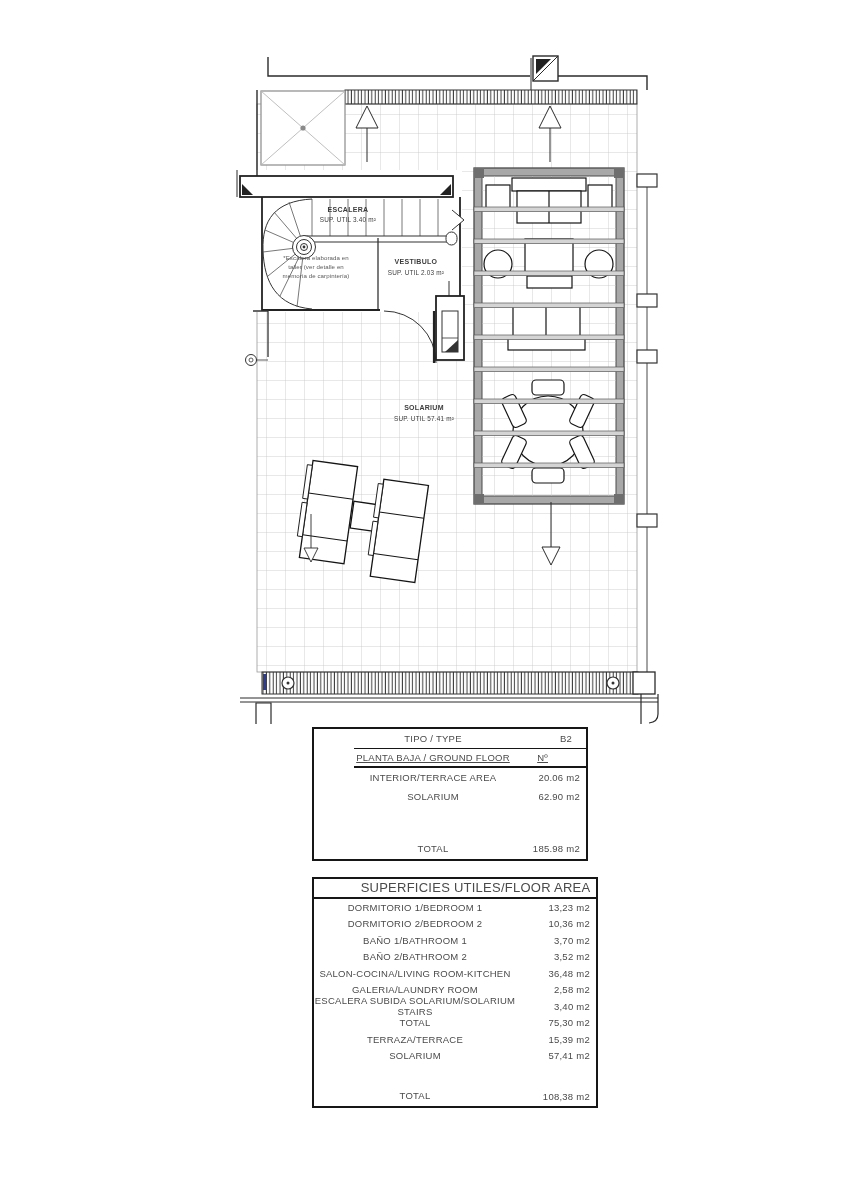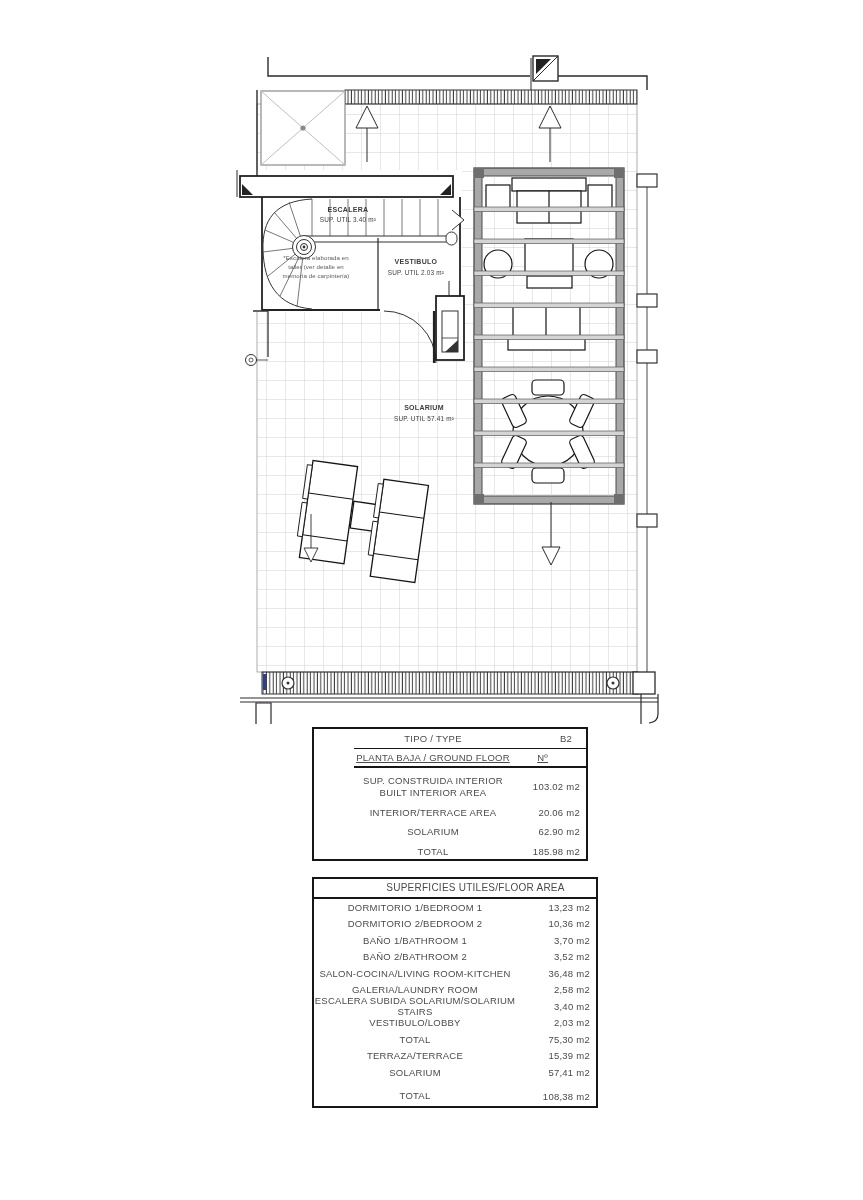--- a/index.html
+++ b/index.html
@@ -19,21 +19,21 @@
   .val{width:74px;text-align:right;padding-right:6px;box-sizing:border-box;white-space:nowrap;}
   .pre{white-space:pre-line;}
   #t1 .h1{height:19px;border-bottom:1px solid #161616;}
   #t1 .h1 .val{padding-right:14px;}
   #t1 .h2{height:17px;border-bottom:2.5px solid #161616;text-decoration:underline;}
   #t1 .h2 .val{padding-right:38px;}
   #t1 .r3{height:33px;margin-top:2px;}
   #t1 .r{height:19px;}
   #t1 .totalrow{height:21px;}
   #t2 .thead{height:18px;border-bottom:2.5px solid #161616;}
-  #t2 .thead .lbl{font-size:10px;padding-left:41px;}
+  #t2 .thead .lbl{font-size:13px;padding-left:41px;}
   #t2 .r{height:16.5px;}
   #t2 .r:first-of-type{margin-top:2px;}
   #t2 .totalrow{height:20px;}
   #t2 .val{width:80px;}
   .spacer{flex:1 1 auto;}
 </style>
 </head>
 <body>
 
 <div id="page">
@@ -261,25 +261,20 @@
 
   <div id="t1" class="area-table">
     <div class="trow h1">
       <div class="lbl">TIPO / TYPE</div>
       <div class="val">B2</div>
     </div>
     <div class="trow h2">
       <div class="lbl">PLANTA BAJA / GROUND FLOOR</div>
       <div class="val">Nº</div>
     </div>
-    <div class="trow r3">
-      <div class="lbl pre">SUP. CONSTRUIDA INTERIOR
-BUILT INTERIOR AREA</div>
-      <div class="val">103.02 m2</div>
-    </div>
     <div class="trow r">
       <div class="lbl">INTERIOR/TERRACE AREA</div>
       <div class="val">20.06 m2</div>
     </div>
     <div class="trow r">
       <div class="lbl">SOLARIUM</div>
       <div class="val">62.90 m2</div>
     </div>
     <div class="spacer"></div>
     <div class="trow totalrow">
@@ -314,24 +309,20 @@
     </div>
     <div class="trow r">
       <div class="lbl">GALERIA/LAUNDRY ROOM</div>
       <div class="val">2,58 m2</div>
     </div>
     <div class="trow r">
       <div class="lbl">ESCALERA SUBIDA SOLARIUM/SOLARIUM STAIRS</div>
       <div class="val">3,40 m2</div>
     </div>
     <div class="trow r">
-      <div class="lbl">VESTIBULO/LOBBY</div>
-      <div class="val">2,03 m2</div>
-    </div>
-    <div class="trow r">
       <div class="lbl">TOTAL</div>
       <div class="val">75,30 m2</div>
     </div>
     <div class="trow r">
       <div class="lbl">TERRAZA/TERRACE</div>
       <div class="val">15,39 m2</div>
     </div>
     <div class="trow r">
       <div class="lbl">SOLARIUM</div>
       <div class="val">57,41 m2</div>

